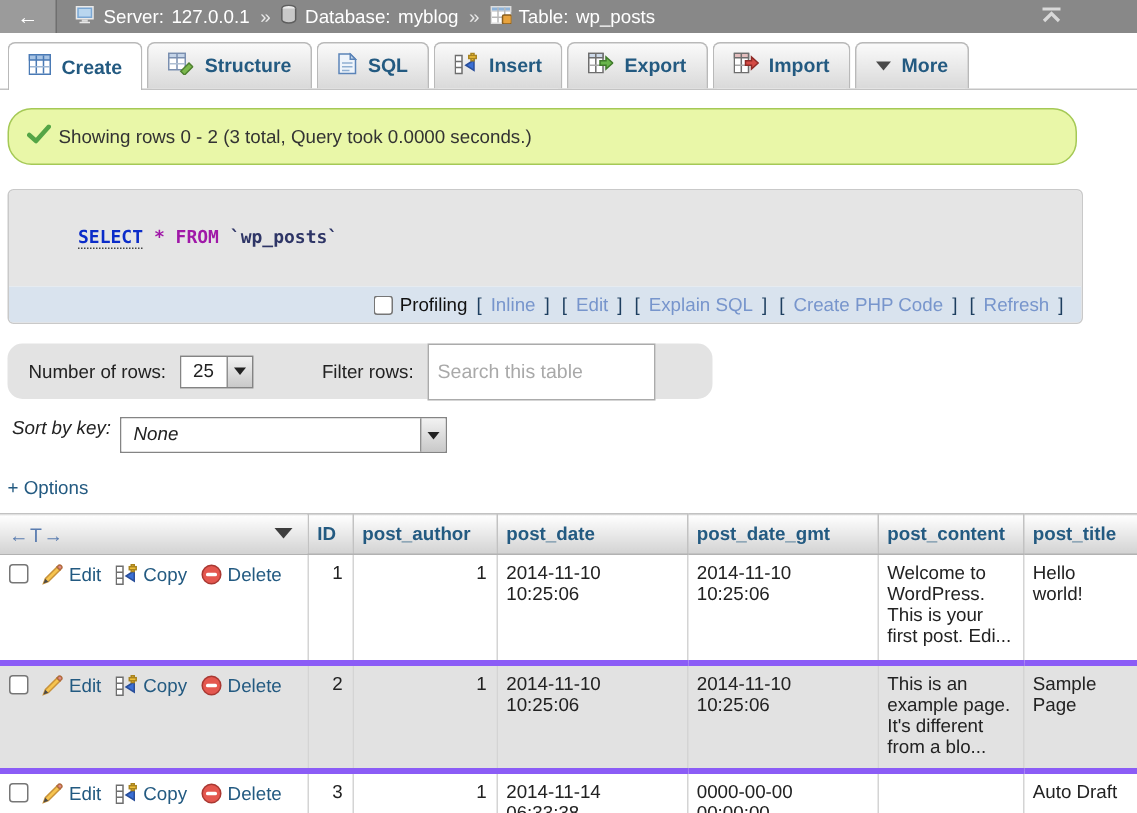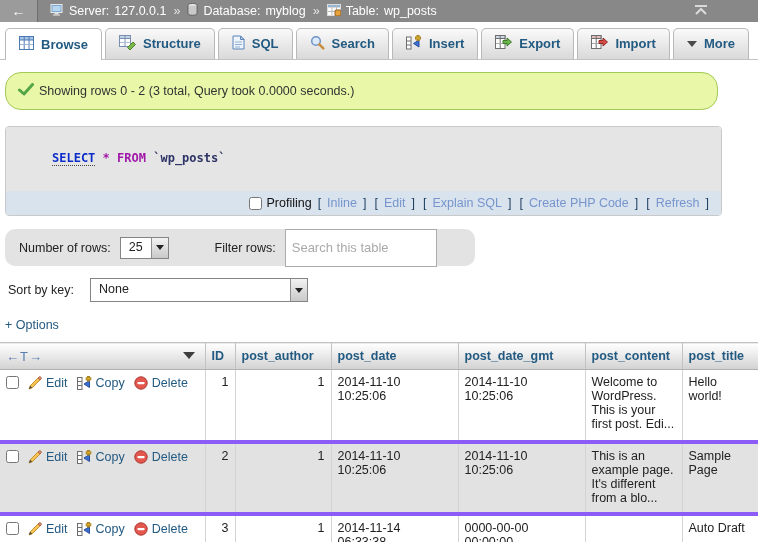--- a/index.html
+++ b/index.html
@@ -46,21 +46,21 @@
              display:flex; align-items:center; padding:0 14px; gap:9px; }
   .fselect { display:flex; height:22px; border:1px solid #848484; background:#fff; cursor:pointer; }
   .fselect .val { padding:2px 8px 0 8px; font-size:12.5px; background:#fff; }
   .fselect .btn { width:17px; background:linear-gradient(#f2f2f2,#c9c9c9); border-left:1px solid #909090;
                   display:flex; align-items:center; justify-content:center; }
   .fselect .btn .tri { width:0; height:0; border-left:4px solid transparent; border-right:4px solid transparent;
                        border-top:5px solid #222; }
   .filter-input { width:152px; height:38px; border:1px solid #ababab; padding:0 6px; font-size:13px;
                   font-family:"Liberation Sans",sans-serif; color:#333; }
   .filter-input::placeholder { color:#a9a9a9; }
-  .sortrow { margin:12px 0 0 8px; display:flex; align-items:center; gap:16px; }
+  .sortrow { margin:12px 0 0 8px; display:flex; gap:6px;font-style:italic; }
   .sortrow .fselect { height:24px; width:218px; }
   .sortrow .val { flex:1; padding-top:3px; }
   .optionslink { display:inline-block; margin:16px 0 10px 5px; color:#235a81; text-decoration:none; cursor:pointer; }
 
   
   table { border-collapse:collapse; width:758px; table-layout:fixed; font-size:12.5px; }
   th { background:linear-gradient(#ffffff,#d2d2d2); color:#235a81; font-weight:bold; text-align:left;
        padding:5px 6px; border-top:1px solid #c2c2c2; border-right:1px solid #c2c2c2;
        border-bottom:1px solid #b2b2b2; height:27px; cursor:pointer; }
   th.actions-h { color:#30578a; font-weight:normal; position:relative; }
@@ -140,21 +140,21 @@
   <div class="tab active">
     <span>
       <svg width="15" height="14" viewBox="0 0 15 14">
           <rect x="0.5" y="0.5" width="14" height="13" fill="#fff" stroke="#4a7ab5"></rect>
           <rect x="0.5" y="0.5" width="14" height="3.5" fill="#a8c4e4" stroke="#4a7ab5"></rect>
           <line x1="5.2" y1="1" x2="5.2" y2="13" stroke="#4a7ab5"></line>
           <line x1="10" y1="1" x2="10" y2="13" stroke="#4a7ab5"></line>
           <line x1="1" y1="8.5" x2="14" y2="8.5" stroke="#9cb6d4"></line>
         </svg>
     </span>
-    <span>Browse</span>
+    <span>Create</span>
   </div>
   <div class="tab">
     <span>
       <svg width="17" height="15" viewBox="0 0 17 15">
           <rect x="0.5" y="0.5" width="11" height="11" fill="#fff" stroke="#7a8fb0"></rect>
           <rect x="0.5" y="0.5" width="11" height="3" fill="#c4d4e8" stroke="#7a8fb0"></rect>
           <line x1="6" y1="1" x2="6" y2="11.5" stroke="#7a8fb0"></line>
           <line x1="1" y1="7.5" x2="11.5" y2="7.5" stroke="#aebed2"></line>
           <path d="M8.5 12.5 L14 7 L16.5 9.5 L11 15 Z" fill="#7bb84c" stroke="#4e8030"></path>
         </svg>
@@ -165,29 +165,20 @@
     <span>
       <svg width="13" height="15" viewBox="0 0 13 15">
           <path d="M1 1 h7.5 l3.5 3.5 V14 H1 Z" fill="#eef4fb" stroke="#5b84b8"></path>
           <path d="M8.5 1 L12 4.5 H8.5 Z" fill="#c3d6ec" stroke="#5b84b8"></path>
           <line x1="3" y1="7" x2="10" y2="7" stroke="#8fafd2"></line>
           <line x1="3" y1="9.5" x2="10" y2="9.5" stroke="#8fafd2"></line>
           <line x1="3" y1="12" x2="8" y2="12" stroke="#8fafd2"></line>
         </svg>
     </span>
     <span>SQL</span>
-  </div>
-  <div class="tab">
-    <span>
-      <svg width="15" height="15" viewBox="0 0 15 15">
-          <circle cx="6" cy="6" r="4.3" fill="#dceafc" stroke="#6f93c0" stroke-width="1.5"></circle>
-          <line x1="9.3" y1="9.3" x2="13.3" y2="13.3" stroke="#c98e3f" stroke-width="2.6" stroke-linecap="round"></line>
-        </svg>
-    </span>
-    <span>Search</span>
   </div>
   <div class="tab">
     <span>
       <svg width="16" height="15" viewBox="0 0 16 15">
           <rect x="0.5" y="2" width="4.5" height="12" fill="#fff" stroke="#6e6e6e"></rect>
           <line x1="0.5" y1="6" x2="5" y2="6" stroke="#6e6e6e"></line>
           <line x1="0.5" y1="10" x2="5" y2="10" stroke="#6e6e6e"></line>
           <path d="M13 5 L7.5 8.5 L13 12 Z" fill="#3b6fd4" stroke="#2a4f9a"></path>
           <rect x="11" y="0.5" width="2" height="5" fill="#f2c23a" stroke="#a8831f"></rect>
           <rect x="9.5" y="2" width="5" height="2" fill="#f2c23a" stroke="#a8831f"></rect>

